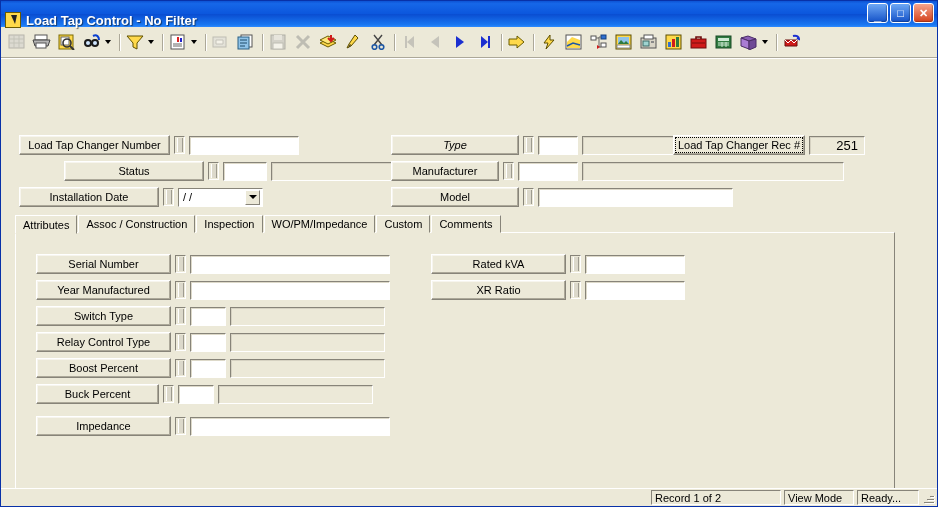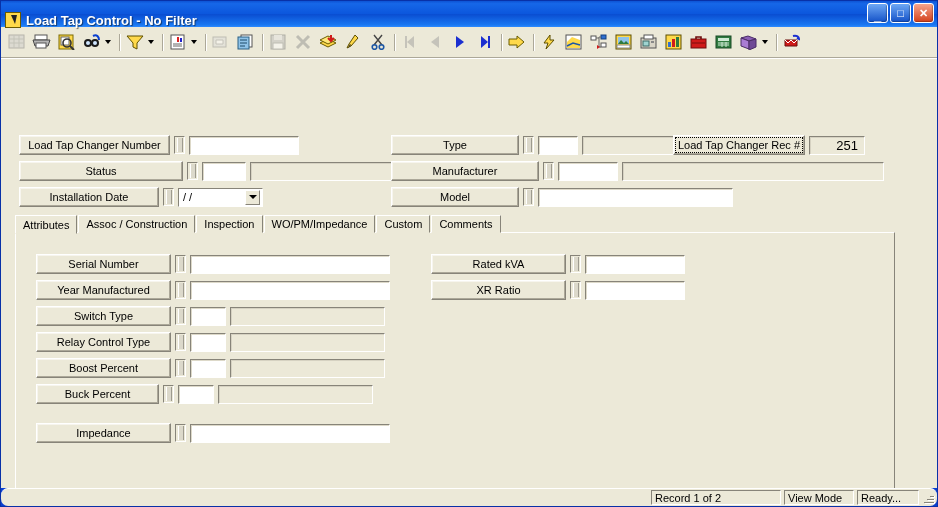--- a/index.html
+++ b/index.html
@@ -140,21 +140,21 @@
   .tabpanel{
     position:absolute;left:14px;top:173px;width:880px;height:300px;
     box-sizing:border-box;background:#ece9d8;
     border:1px solid;border-color:#fff #878479 #878479 #fff;
   }
   
   .statusbar{
     flex:0 0 18px;height:18px;background:#ece9d8;
     border-top:1px solid #fff;
     display:flex;align-items:center;justify-content:flex-end;
-    padding:0 2px;box-sizing:border-box;gap:3px;border-radius:7px;
+    padding:0 2px;box-sizing:border-box;gap:3px;
   }
   .sbpanel{
     height:15px;box-sizing:border-box;
     border:1px solid;border-color:#878479 #fff #fff #878479;
     font-size:11px;display:flex;align-items:center;padding:0 3px;color:#000;
   }
   .grip{width:12px;height:12px;position:relative;margin-left:1px;}
   .grip i{position:absolute;right:0;background:#fff;height:2px;}
   .grip i:nth-child(1){width:10px;bottom:0;}
   .grip i:nth-child(2){width:7px;bottom:3px;}
@@ -391,44 +391,44 @@
 
   <div class="client">
 
     <div class="fieldrow" style="left:18px;top:76px;">
       <div class="lbl-btn" style="width:151px;">Load Tap Changer Number</div>
       <div class="spin"></div>
       <div class="txt" style="width:110px;"></div>
     </div>
 
     <div class="fieldrow" style="left:18px;top:102px;">
-      <div class="lbl-btn" style="width:164px;">Status</div>
+      <div class="lbl-btn" style="width:140px;margin-left:45px;">Status</div>
       <div class="spin"></div>
       <div class="txt" style="width:44px;"></div>
       <div class="txt ro" style="width:145px;"></div>
     </div>
 
     <div class="fieldrow" style="left:18px;top:128px;">
       <div class="lbl-btn" style="width:140px;">Installation Date</div>
       <div class="spin"></div>
       <div class="datefield" style="width:85px;">
         <span>  /  /</span>
         <span class="date-dd"></span>
       </div>
     </div>
 
-    <div class="fieldrow" style="left:390px;top:76px;">
+    <div class="fieldrow" style="left:390px;top:76px;font-style:italic;">
       <div class="lbl-btn" style="width:128px;">Type</div>
       <div class="spin"></div>
       <div class="txt" style="width:40px;"></div>
       <div class="txt ro" style="width:92px;"></div>
     </div>
 
     <div class="fieldrow" style="left:390px;top:102px;">
-      <div class="lbl-btn" style="width:148px;">Manufacturer</div>
+      <div class="lbl-btn" style="width:108px;">Manufacturer</div>
       <div class="spin"></div>
       <div class="txt" style="width:60px;"></div>
       <div class="txt ro" style="width:262px;"></div>
     </div>
 
     <div class="fieldrow" style="left:390px;top:128px;">
       <div class="lbl-btn" style="width:128px;">Model</div>
       <div class="spin"></div>
       <div class="txt" style="width:195px;"></div>
     </div>
@@ -482,21 +482,21 @@
         <div class="txt ro" style="width:155px;"></div>
       </div>
 
       <div class="fieldrow" style="left:20px;top:151px;">
         <div class="lbl-btn" style="width:123px;">Buck Percent</div>
         <div class="spin"></div>
         <div class="txt" style="width:36px;"></div>
         <div class="txt ro" style="width:155px;"></div>
       </div>
 
-      <div class="fieldrow" style="left:20px;top:190px;">
+      <div class="fieldrow" style="left:20px;top:183px;">
         <div class="lbl-btn" style="width:135px;">Impedance</div>
         <div class="spin"></div>
         <div class="txt" style="width:200px;"></div>
       </div>
 
       <div class="fieldrow" style="left:415px;top:21px;">
         <div class="lbl-btn" style="width:135px;">Rated kVA</div>
         <div class="spin"></div>
         <div class="txt" style="width:100px;"></div>
       </div>

